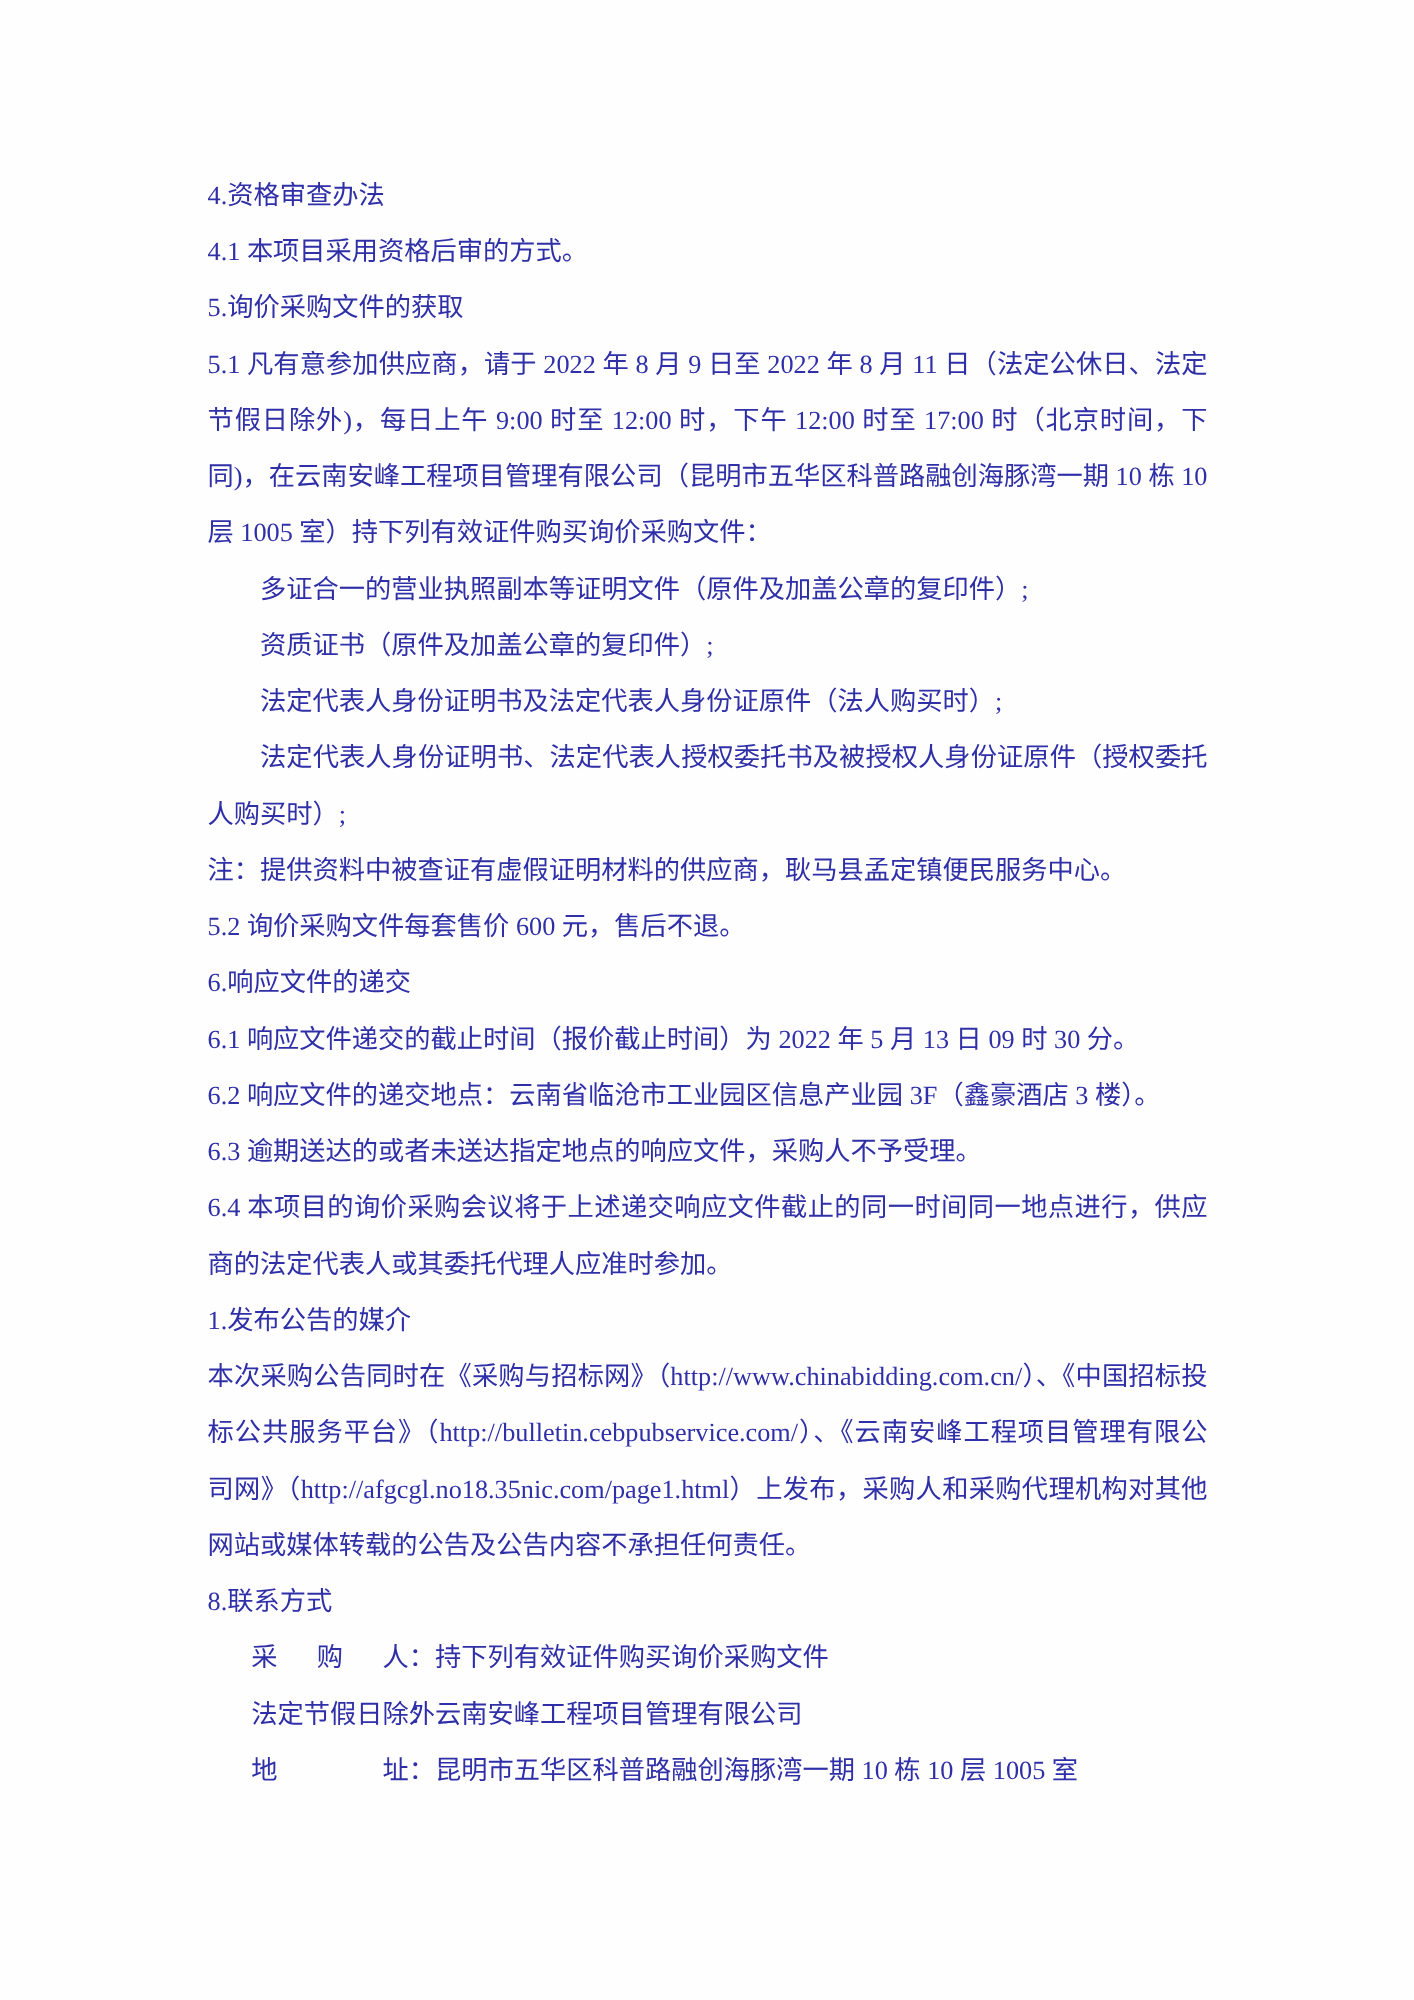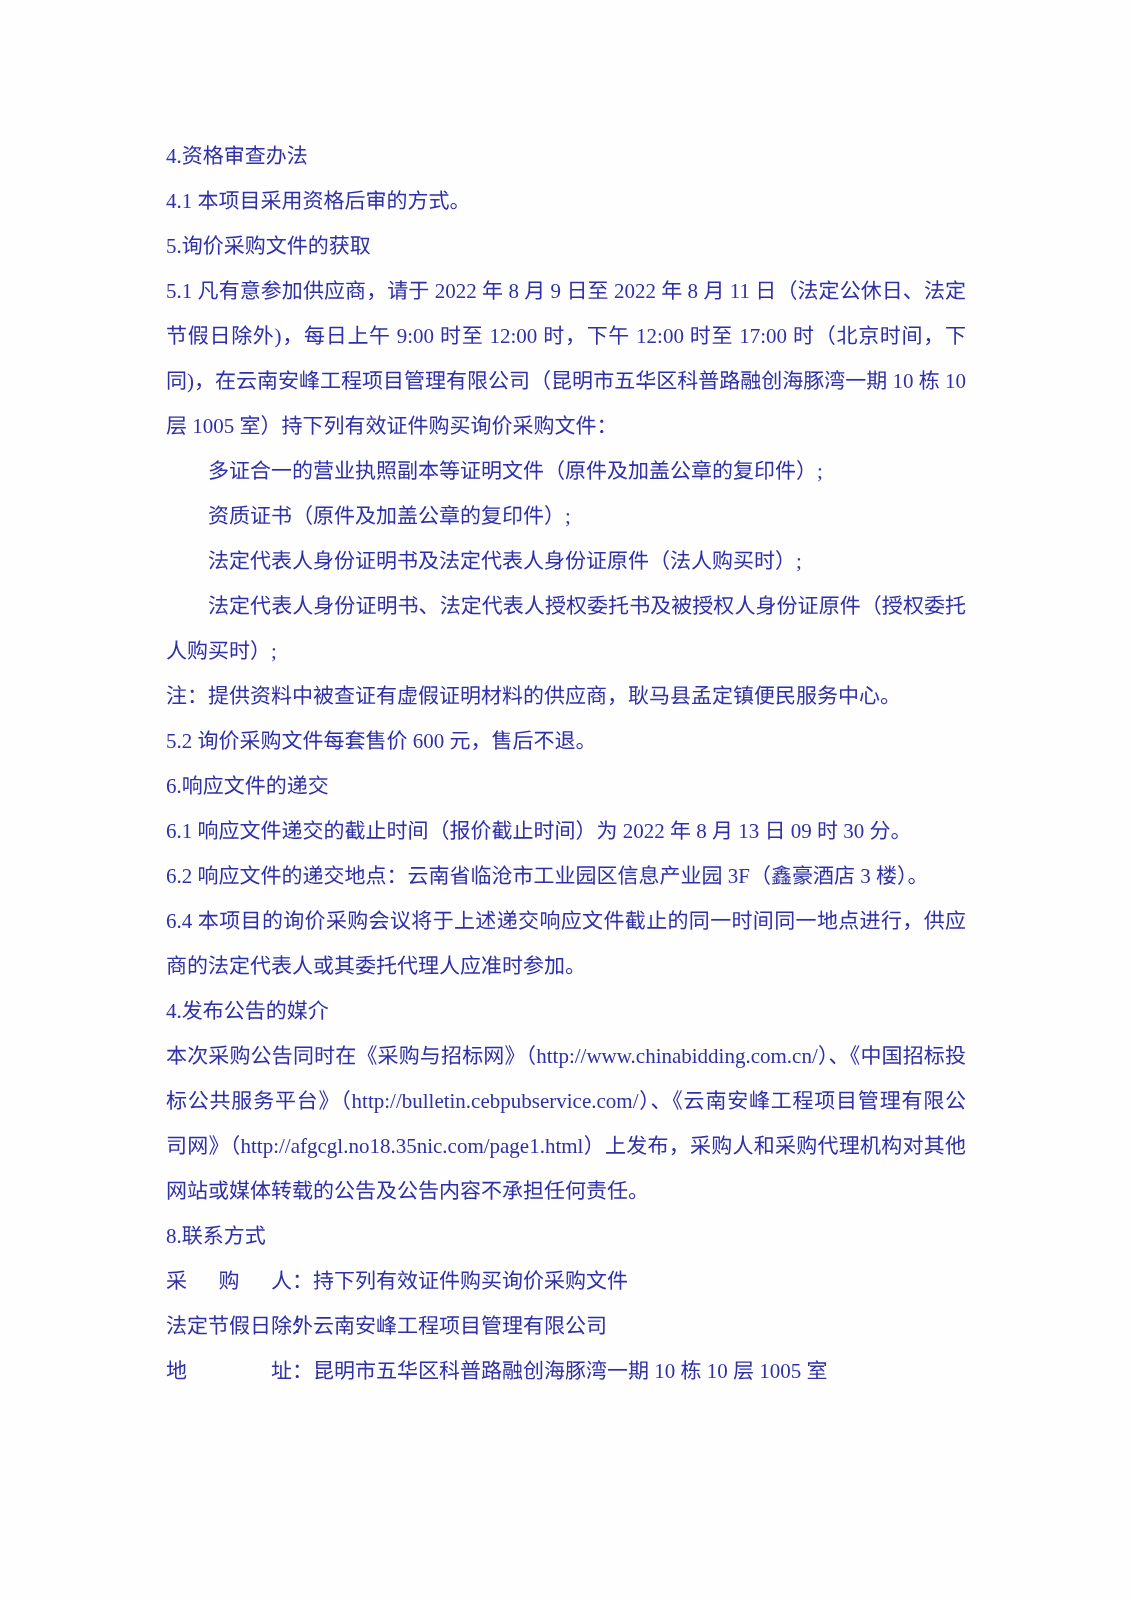--- a/index.html
+++ b/index.html
@@ -33,42 +33,44 @@
     margin: 0;
     white-space: nowrap;
   }
   .contact-label {
     display: inline-block;
     width: 126px;
     text-align: justify;
     text-align-last: justify;
     -moz-text-align-last: justify;
     vertical-align: top;
+    margin-left: 35px;
   }
 </style>
 </head>
 <body>
 
 <div class="page">
 
   <p class="para">4.资格审查办法</p>
   <p class="para">4.1 本项目采用资格后审的方式。</p>
   <p class="para">5.询价采购文件的获取</p>
   <p class="para">5.1 凡有意参加供应商，请于 2022 年 8 月 9 日至 2022 年 8 月 11 日（法定公休日、法定节假日除外)，每日上午 9:00 时至 12:00 时，下午 12:00 时至 17:00 时（北京时间，下同)，在云南安峰工程项目管理有限公司（昆明市五华区科普路融创海豚湾一期 10 栋 10 层 1005 室）持下列有效证件购买询价采购文件：</p>
   <p class="para indent">多证合一的营业执照副本等证明文件（原件及加盖公章的复印件）;</p>
   <p class="para indent">资质证书（原件及加盖公章的复印件）;</p>
   <p class="para indent">法定代表人身份证明书及法定代表人身份证原件（法人购买时）;</p>
   <p class="para indent">法定代表人身份证明书、法定代表人授权委托书及被授权人身份证原件（授权委托人购买时）;</p>
   <p class="para">注：提供资料中被查证有虚假证明材料的供应商，耿马县孟定镇便民服务中心。</p>
   <p class="para">5.2 询价采购文件每套售价 600 元，售后不退。</p>
   <p class="para">6.响应文件的递交</p>
-  <p class="para">6.1 响应文件递交的截止时间（报价截止时间）为 2022 年 8 月 13 日 09 时 30 分。</p>
+  <p class="para">6.1 响应文件递交的截止时间（报价截止时间）为 2022 年 5 月 13 日 09 时 30 分。</p>
   <p class="para">6.2 响应文件的递交地点：云南省临沧市工业园区信息产业园 3F（鑫豪酒店 3 楼）。</p>
+  <p class="para">6.3 逾期送达的或者未送达指定地点的响应文件，采购人不予受理。</p>
   <p class="para">6.4 本项目的询价采购会议将于上述递交响应文件截止的同一时间同一地点进行，供应商的法定代表人或其委托代理人应准时参加。</p>
-  <p class="para">4.发布公告的媒介</p>
+  <p class="para">1.发布公告的媒介</p>
   <p class="para">本次采购公告同时在《采购与招标网》（http://www.chinabidding.com.cn/）、《中国招标投标公共服务平台》（http://bulletin.cebpubservice.com/）、《云南安峰工程项目管理有限公司网》（http://afgcgl.no18.35nic.com/page1.html）上发布，采购人和采购代理机构对其他网站或媒体转载的公告及公告内容不承担任何责任。</p>
   <p class="para">8.联系方式</p>
 
   <p class="para contact-row"><span class="contact-label">采购人</span><span>：</span><span>持下列有效证件购买询价采购文件</span></p>
 
 
   <p class="para contact-row"><span class="contact-label">法定节假日除外</span><span>：</span><span>云南安峰工程项目管理有限公司</span></p>
 
   <p class="para contact-row"><span class="contact-label">地址</span><span>：</span><span>昆明市五华区科普路融创海豚湾一期 10 栋 10 层 1005 室</span></p>
 

